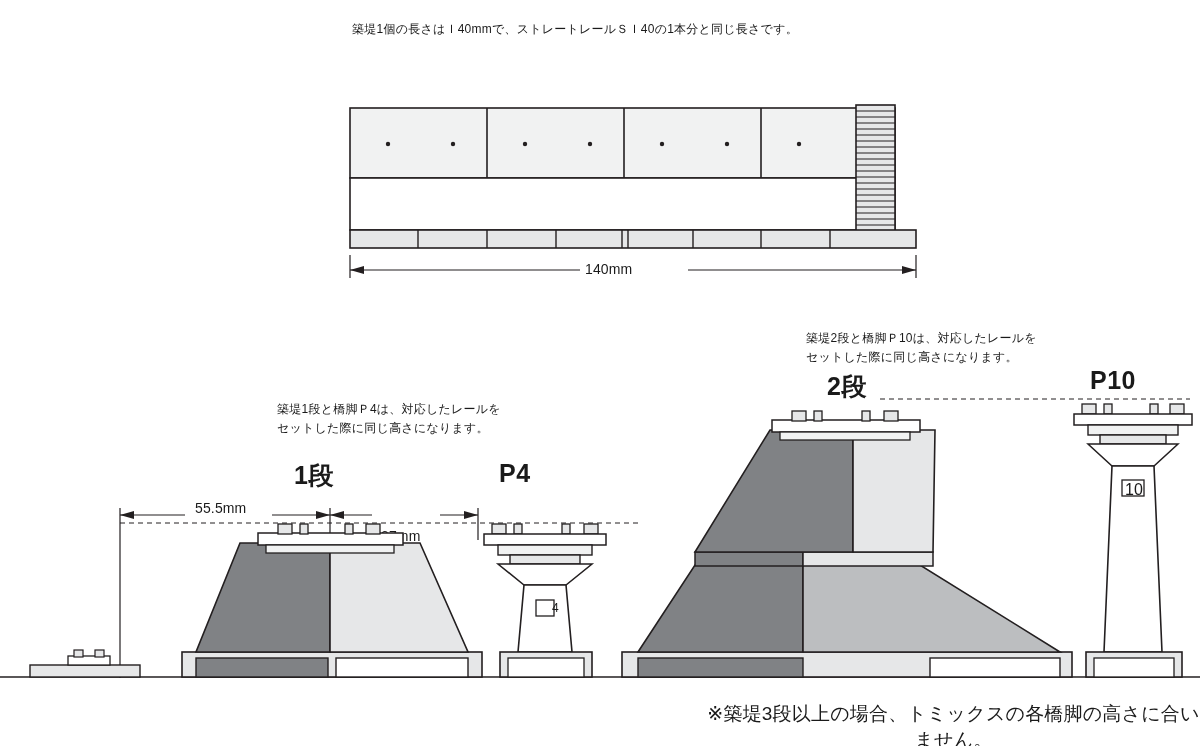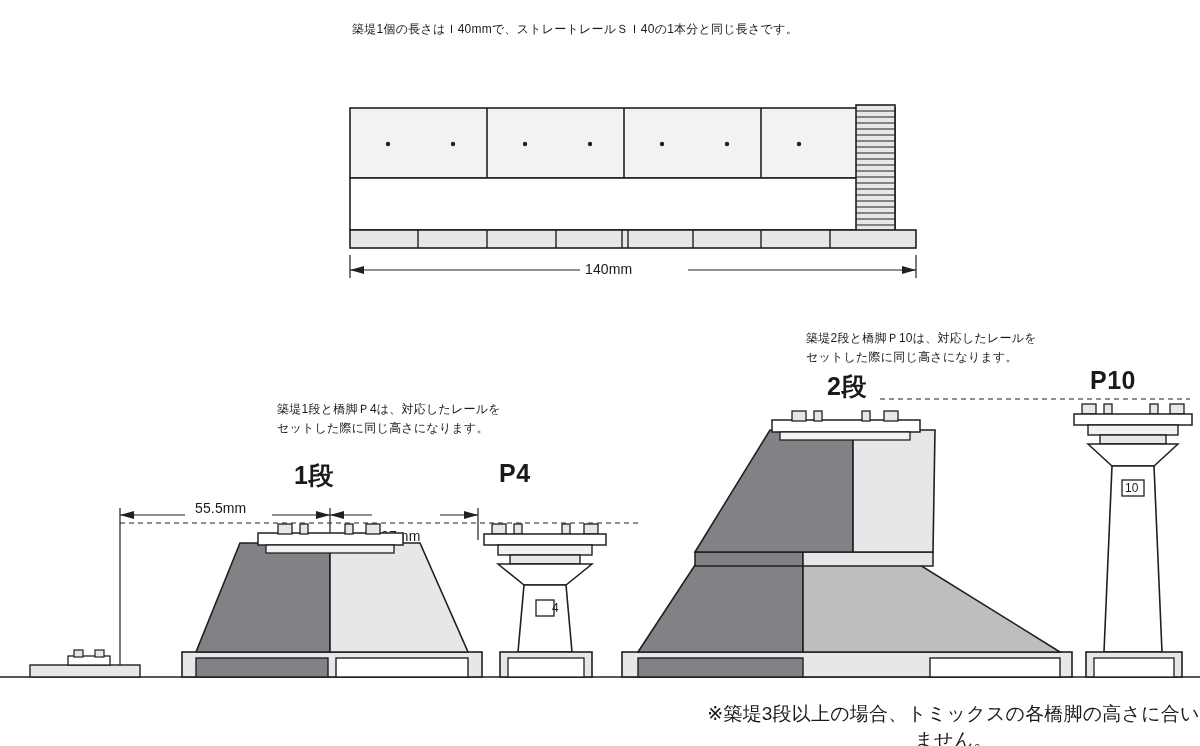--- a/index.html
+++ b/index.html
@@ -221,15 +221,15 @@
     <polygon points="1088,64 1178,64 1154,86 1112,86" fill="#ffffff" stroke="#231f20" stroke-width="1.5"></polygon>
     <polygon points="1112,86 1154,86 1162,272 1104,272" fill="#ffffff" stroke="#231f20" stroke-width="1.6"></polygon>
     <rect x="1122" y="100" width="22" height="16" fill="#ffffff" stroke="#231f20" stroke-width="1.3"></rect>
     <rect x="1086" y="272" width="96" height="25" fill="#e6e7e8" stroke="#231f20" stroke-width="1.6"></rect>
     <rect x="1094" y="278" width="80" height="19" fill="#ffffff" stroke="#231f20" stroke-width="1.3"></rect>
   </g>
 </svg>
 </div>
 
 <div class="abs" style="left:552px;top:601px;font-size:12px;">4</div>
-<div class="abs" style="left:1125px;top:481px;font-size:12px;">10</div>
+<div class="abs" style="left:1125px;top:481px;font-size:16px;">10</div>
 
 <div class="abs note" style="left:707px;top:701px;">※築堤3段以上の場合、トミックスの各橋脚の高さに合いません。</div>
 
 </body></html>

